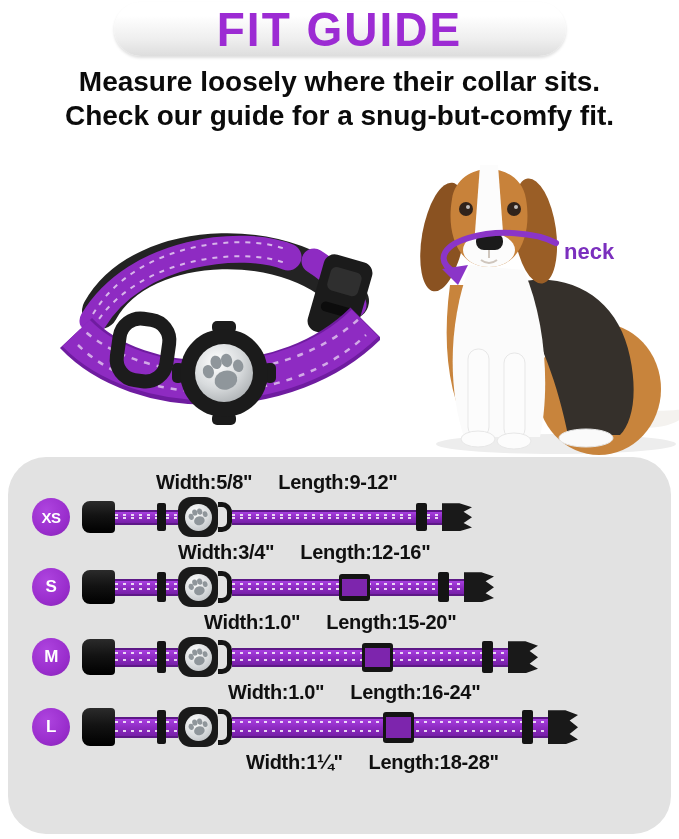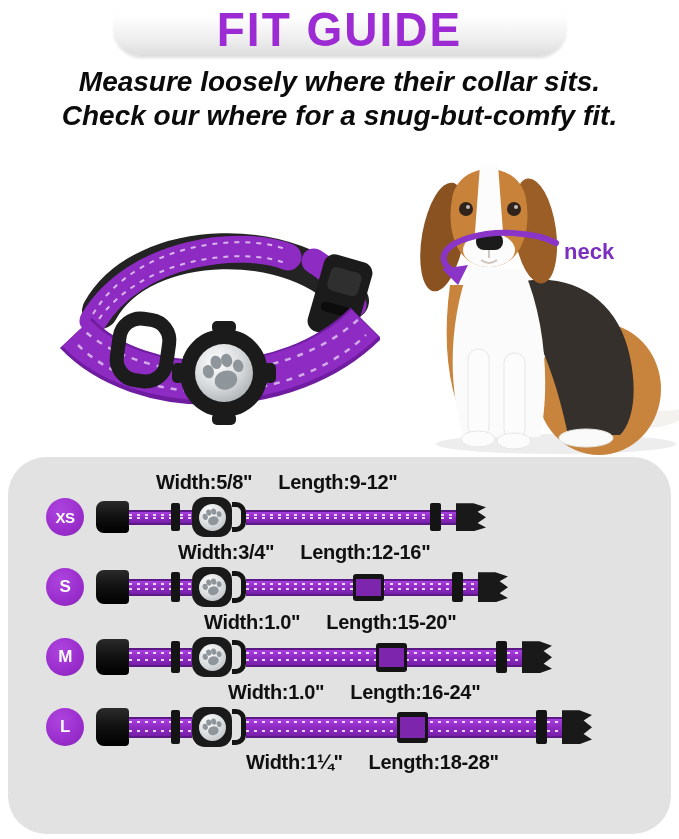--- a/index.html
+++ b/index.html
@@ -12,36 +12,36 @@
     width:452px; height:54px; margin:0 auto; border-radius:28px;
     background:linear-gradient(180deg,#ffffff 25%,#eeeeee 70%,#dddddd 100%);
     box-shadow:0 2px 3px rgba(0,0,0,.13);
     display:flex; align-items:center; justify-content:center;
   }
   .title-text {
     font-size:46px; font-weight:800; letter-spacing:2px;
     color:#9C2BD3; transform:scaleY(1.05);
   }
   .subtitle { margin-top:9px; text-align:center; font-size:28px; font-weight:700;
-              color:#0b0b0b; line-height:1.22;font-style:italic; }
+              color:#0b0b0b; line-height:1.22; }
 
   
   .middle { position:relative; height:324px;margin-left:28px; }
   .collar-photo { position:absolute; left:20px; top:68px; }
   .dog-photo    { position:absolute; left:378px; top:4px; }
 
   
   .size-panel {
     margin:0 8px; height:377px; border-radius:38px; background:#E2E2E2;
     padding-top:13px;
   }
   .size-row { height:70px; }
   .row-labels { display:flex; gap:26px; height:24px; align-items:flex-end;
                 font-size:20px; font-weight:700; color:#101010; letter-spacing:-0.3px; }
-  .row-main { display:flex; align-items:center; height:46px; padding-left:38px; gap:12px; }
+  .row-main { display:flex; align-items:center; height:46px; padding-left:24px; gap:12px; }
 
   .size-badge {
     flex:none; width:38px; height:38px; border-radius:50%;
     background:radial-gradient(circle at 38% 32%, #AE44DF, #9A2ECD 60%, #8423B4);
     color:#fff; font-weight:800; font-size:17px;
     display:flex; align-items:center; justify-content:center; letter-spacing:-0.5px;
   }
   .row-xs .size-badge, .row-xl .size-badge { font-size:15px; }
 
   
@@ -115,21 +115,21 @@
     </g>
   </defs>
 </svg>
 
 <div class="header">
   <div class="title-pill">
     <span class="title-text">FIT GUIDE</span>
   </div>
   <div class="subtitle">
     <div>Measure loosely where their collar sits.</div>
-    <div>Check our where for a snug-but-comfy fit.</div>
+    <div>Check our guide for a snug-but-comfy fit.</div>
   </div>
 </div>
 
 <div class="middle">
 
   <svg class="collar-photo" width="332" height="244" viewBox="0 0 332 244">
 
     <path d="M 52,110 C 95,32 250,32 303,100" fill="none" stroke="#232323" stroke-width="36" stroke-linecap="round"></path>
 
     <path d="M 45,120 C 88,48 196,38 240,56" fill="none" stroke="#8E2BC2" stroke-width="27" stroke-linecap="round"></path>

